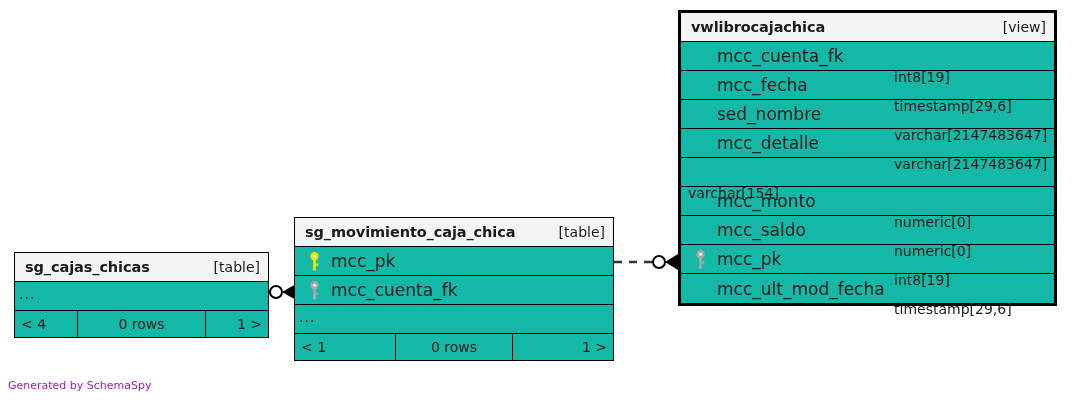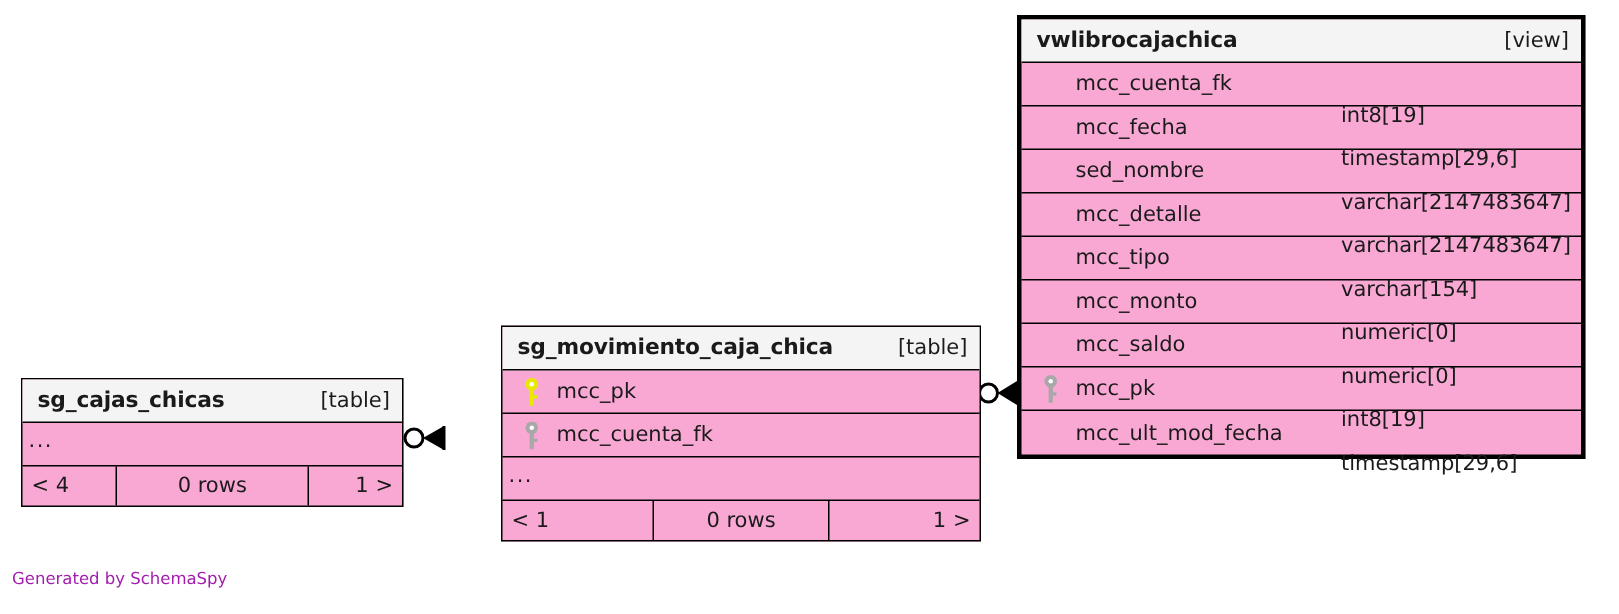--- a/index.html
+++ b/index.html
@@ -20,21 +20,21 @@
   .diagram {
     position: absolute;
     left: 0; top: 0;
     width: 1079px;
     height: 409px;
   }
 
   
   .entity {
     position: absolute;
-    background: #f9a8d4;
+    background: #14b8a6;
     box-sizing: border-box;
     border: 1px solid #000000;
   }
   .entity.thick { border-width: 3px; }
 
   .ent-header {
     background: #f4f4f4;
     border-bottom: 1px solid #000000;
     box-sizing: border-box;
     height: 29px;
@@ -64,21 +64,21 @@
     white-space: nowrap;
   }
   .ent-row:last-child { border-bottom: none; }
 
   .cell-name {
     flex: 1 1 auto;
     display: flex;
     align-items: center;
     padding-left: 8px;
     box-sizing: border-box;
-    font-size: 14px;
+    font-size: 17px;
     overflow: hidden;
   }
   .cell-type {
     flex: 0 0 auto;
     display: flex;
     align-items: center;
     padding-left: 6px;
     box-sizing: border-box;
     border-left: 1px solid #000000;
     font-size: 14px;
@@ -167,21 +167,21 @@
     <div class="ent-row ellipsis">
       <div class="cell-name">...</div>
     </div>
     <div class="ent-foot">
       <div class="foot-cell foot-left" style="width:62px;">&lt; 4</div>
       <div class="foot-cell foot-mid" style="flex:1 1 auto;">0 rows</div>
       <div class="foot-cell foot-right" style="width:62px;">1 &gt;</div>
     </div>
   </div>
 
-  <div class="entity" style="left:294px; top:217px; width:320px;margin-left:40px;">
+  <div class="entity" style="left:294px; top:217px; width:320px;">
     <div class="ent-header">
       <span class="ent-title">sg_movimiento_caja_chica</span>
       <span class="ent-kind">[table]</span>
     </div>
 
     <div class="ent-row">
       <div class="cell-name">
         <span class="keyslot">
           <svg class="key-icon" width="11" height="19" viewBox="0 0 11 19">
             <circle cx="5.5" cy="4.2" r="4.2" fill="#e8e800"></circle>
@@ -251,24 +251,20 @@
 
     <div class="ent-row">
       <div class="cell-name">
         <span class="keyslot"></span>
         <span class="colname">mcc_detalle</span>
       </div>
       <div class="cell-type" style="width:167px;">varchar[2147483647]</div>
     </div>
 
     <div class="ent-row">
-      <div class="cell-name">
-        <span class="keyslot"></span>
-        <span class="colname">mcc_tipo</span>
-      </div>
       <div class="cell-type" style="width:167px;">varchar[154]</div>
     </div>
 
     <div class="ent-row">
       <div class="cell-name">
         <span class="keyslot"></span>
         <span class="colname">mcc_monto</span>
       </div>
       <div class="cell-type" style="width:167px;">numeric[0]</div>
     </div>

